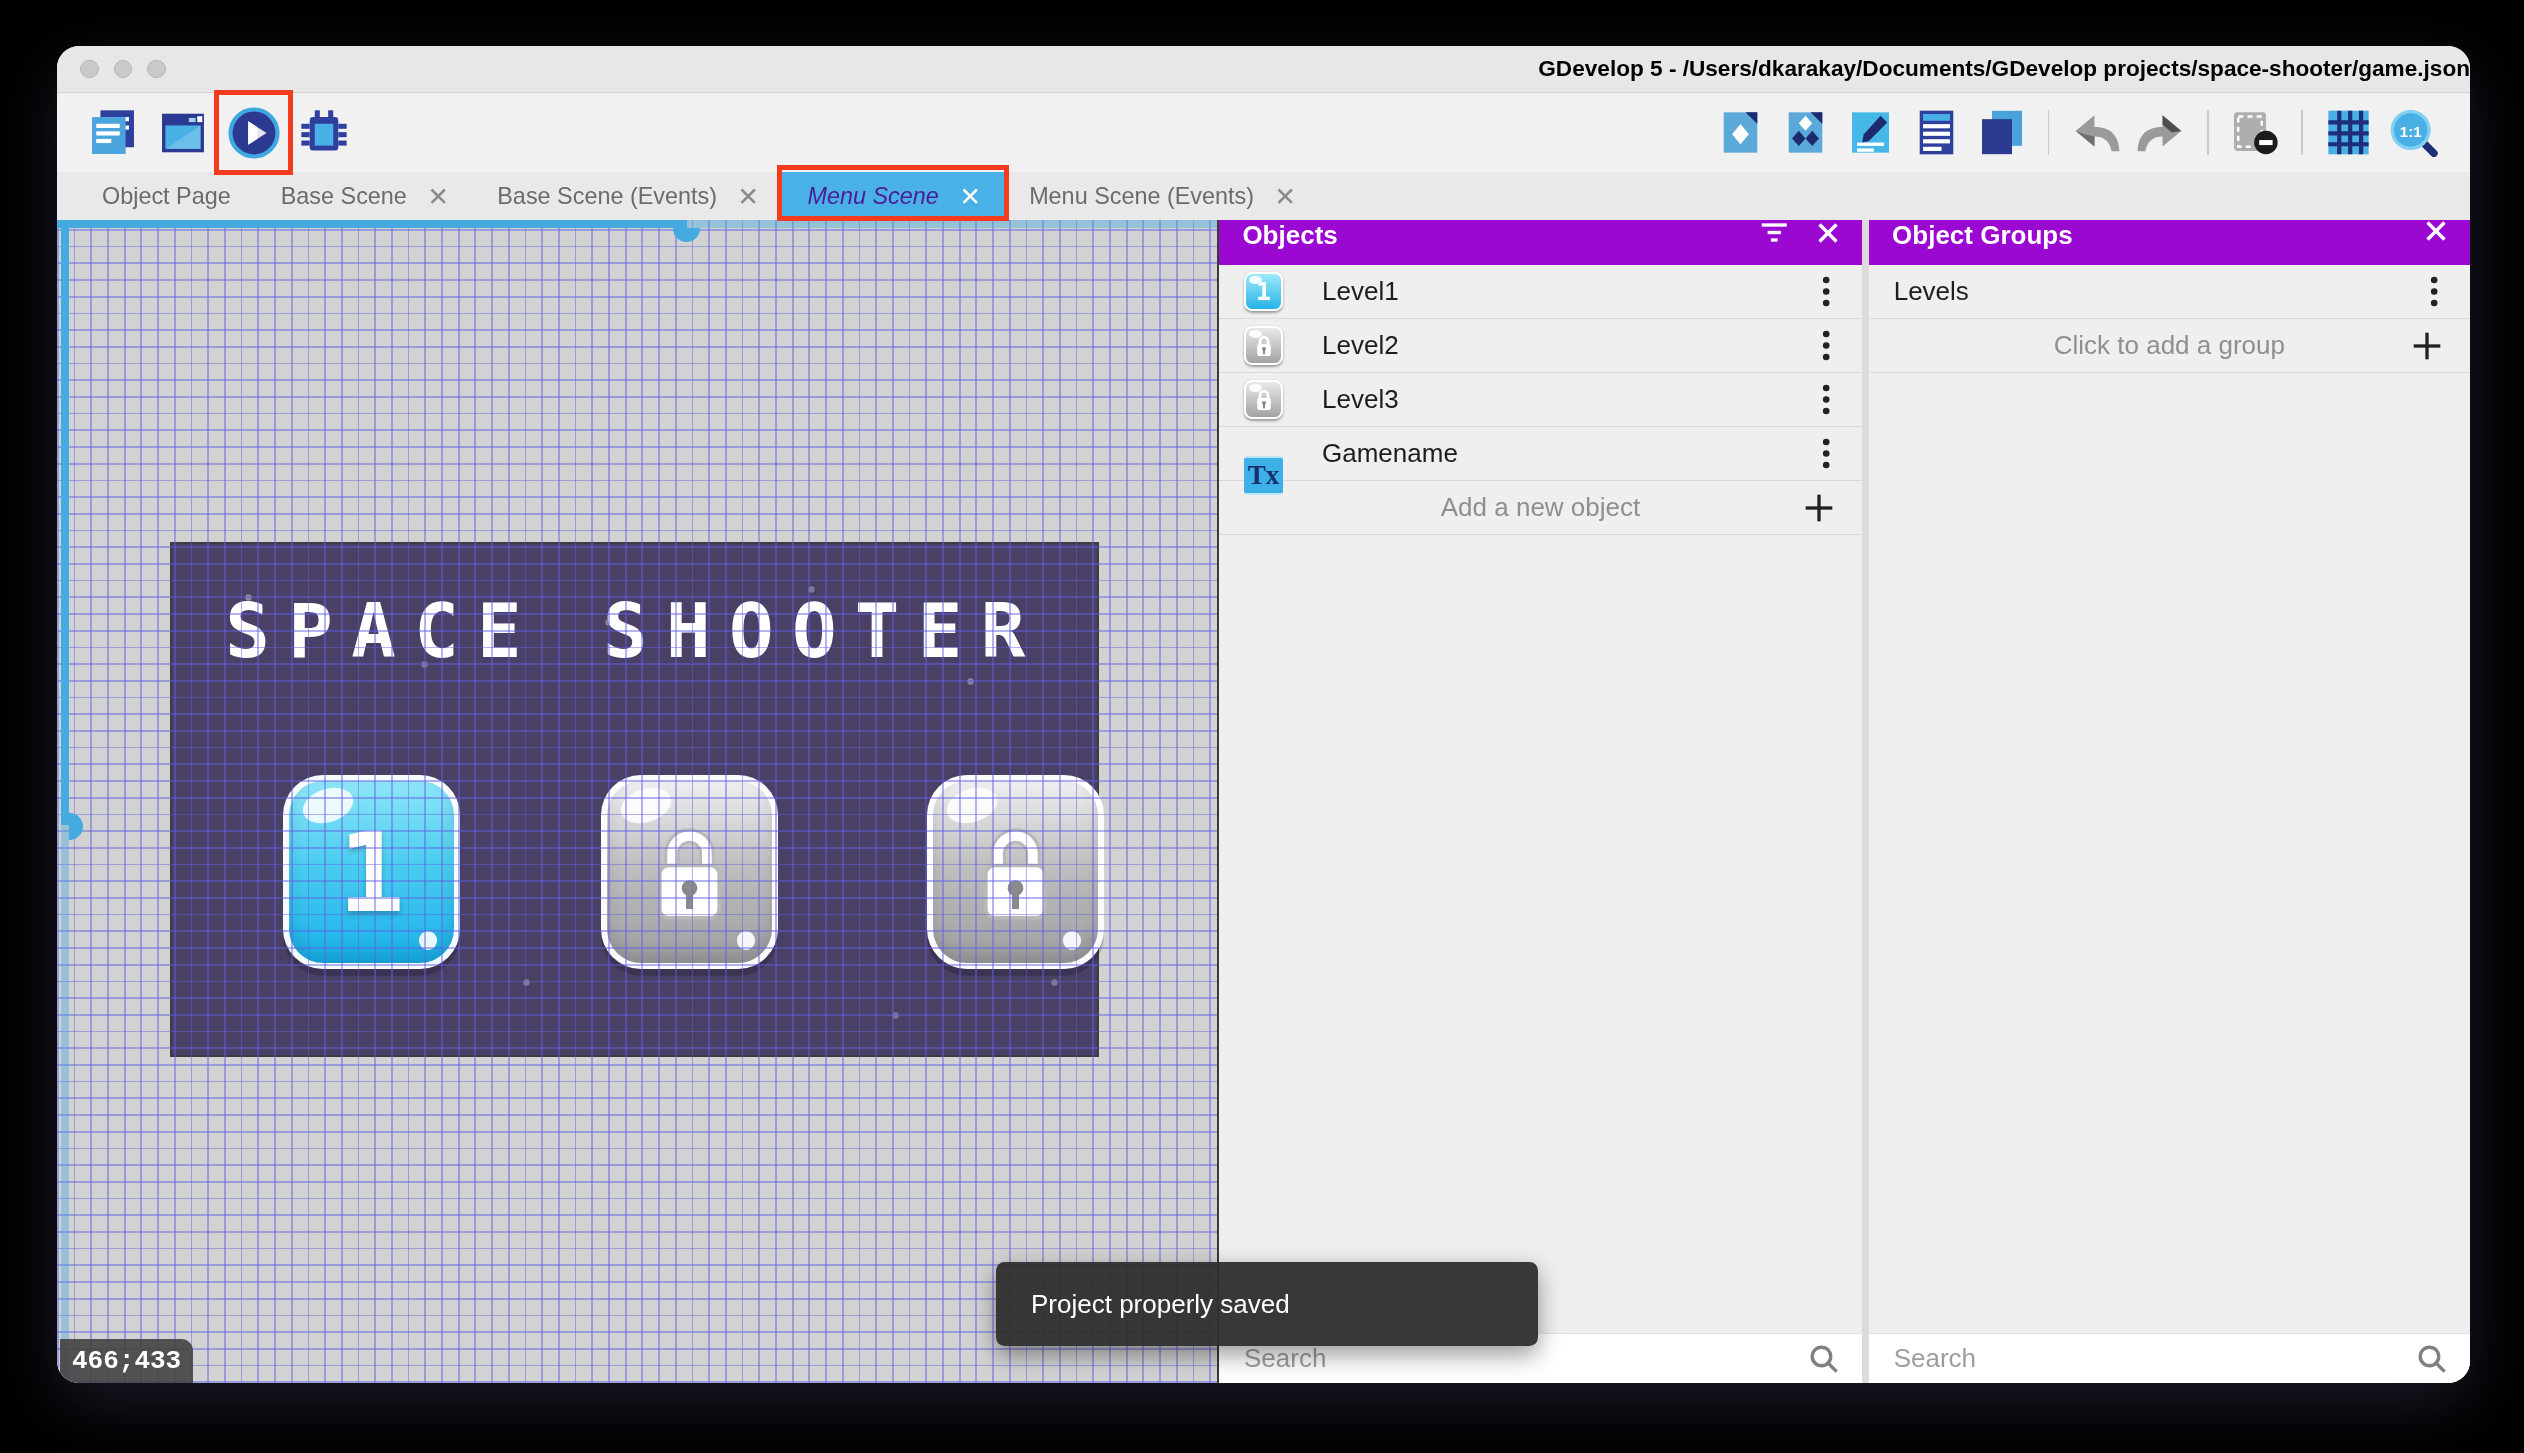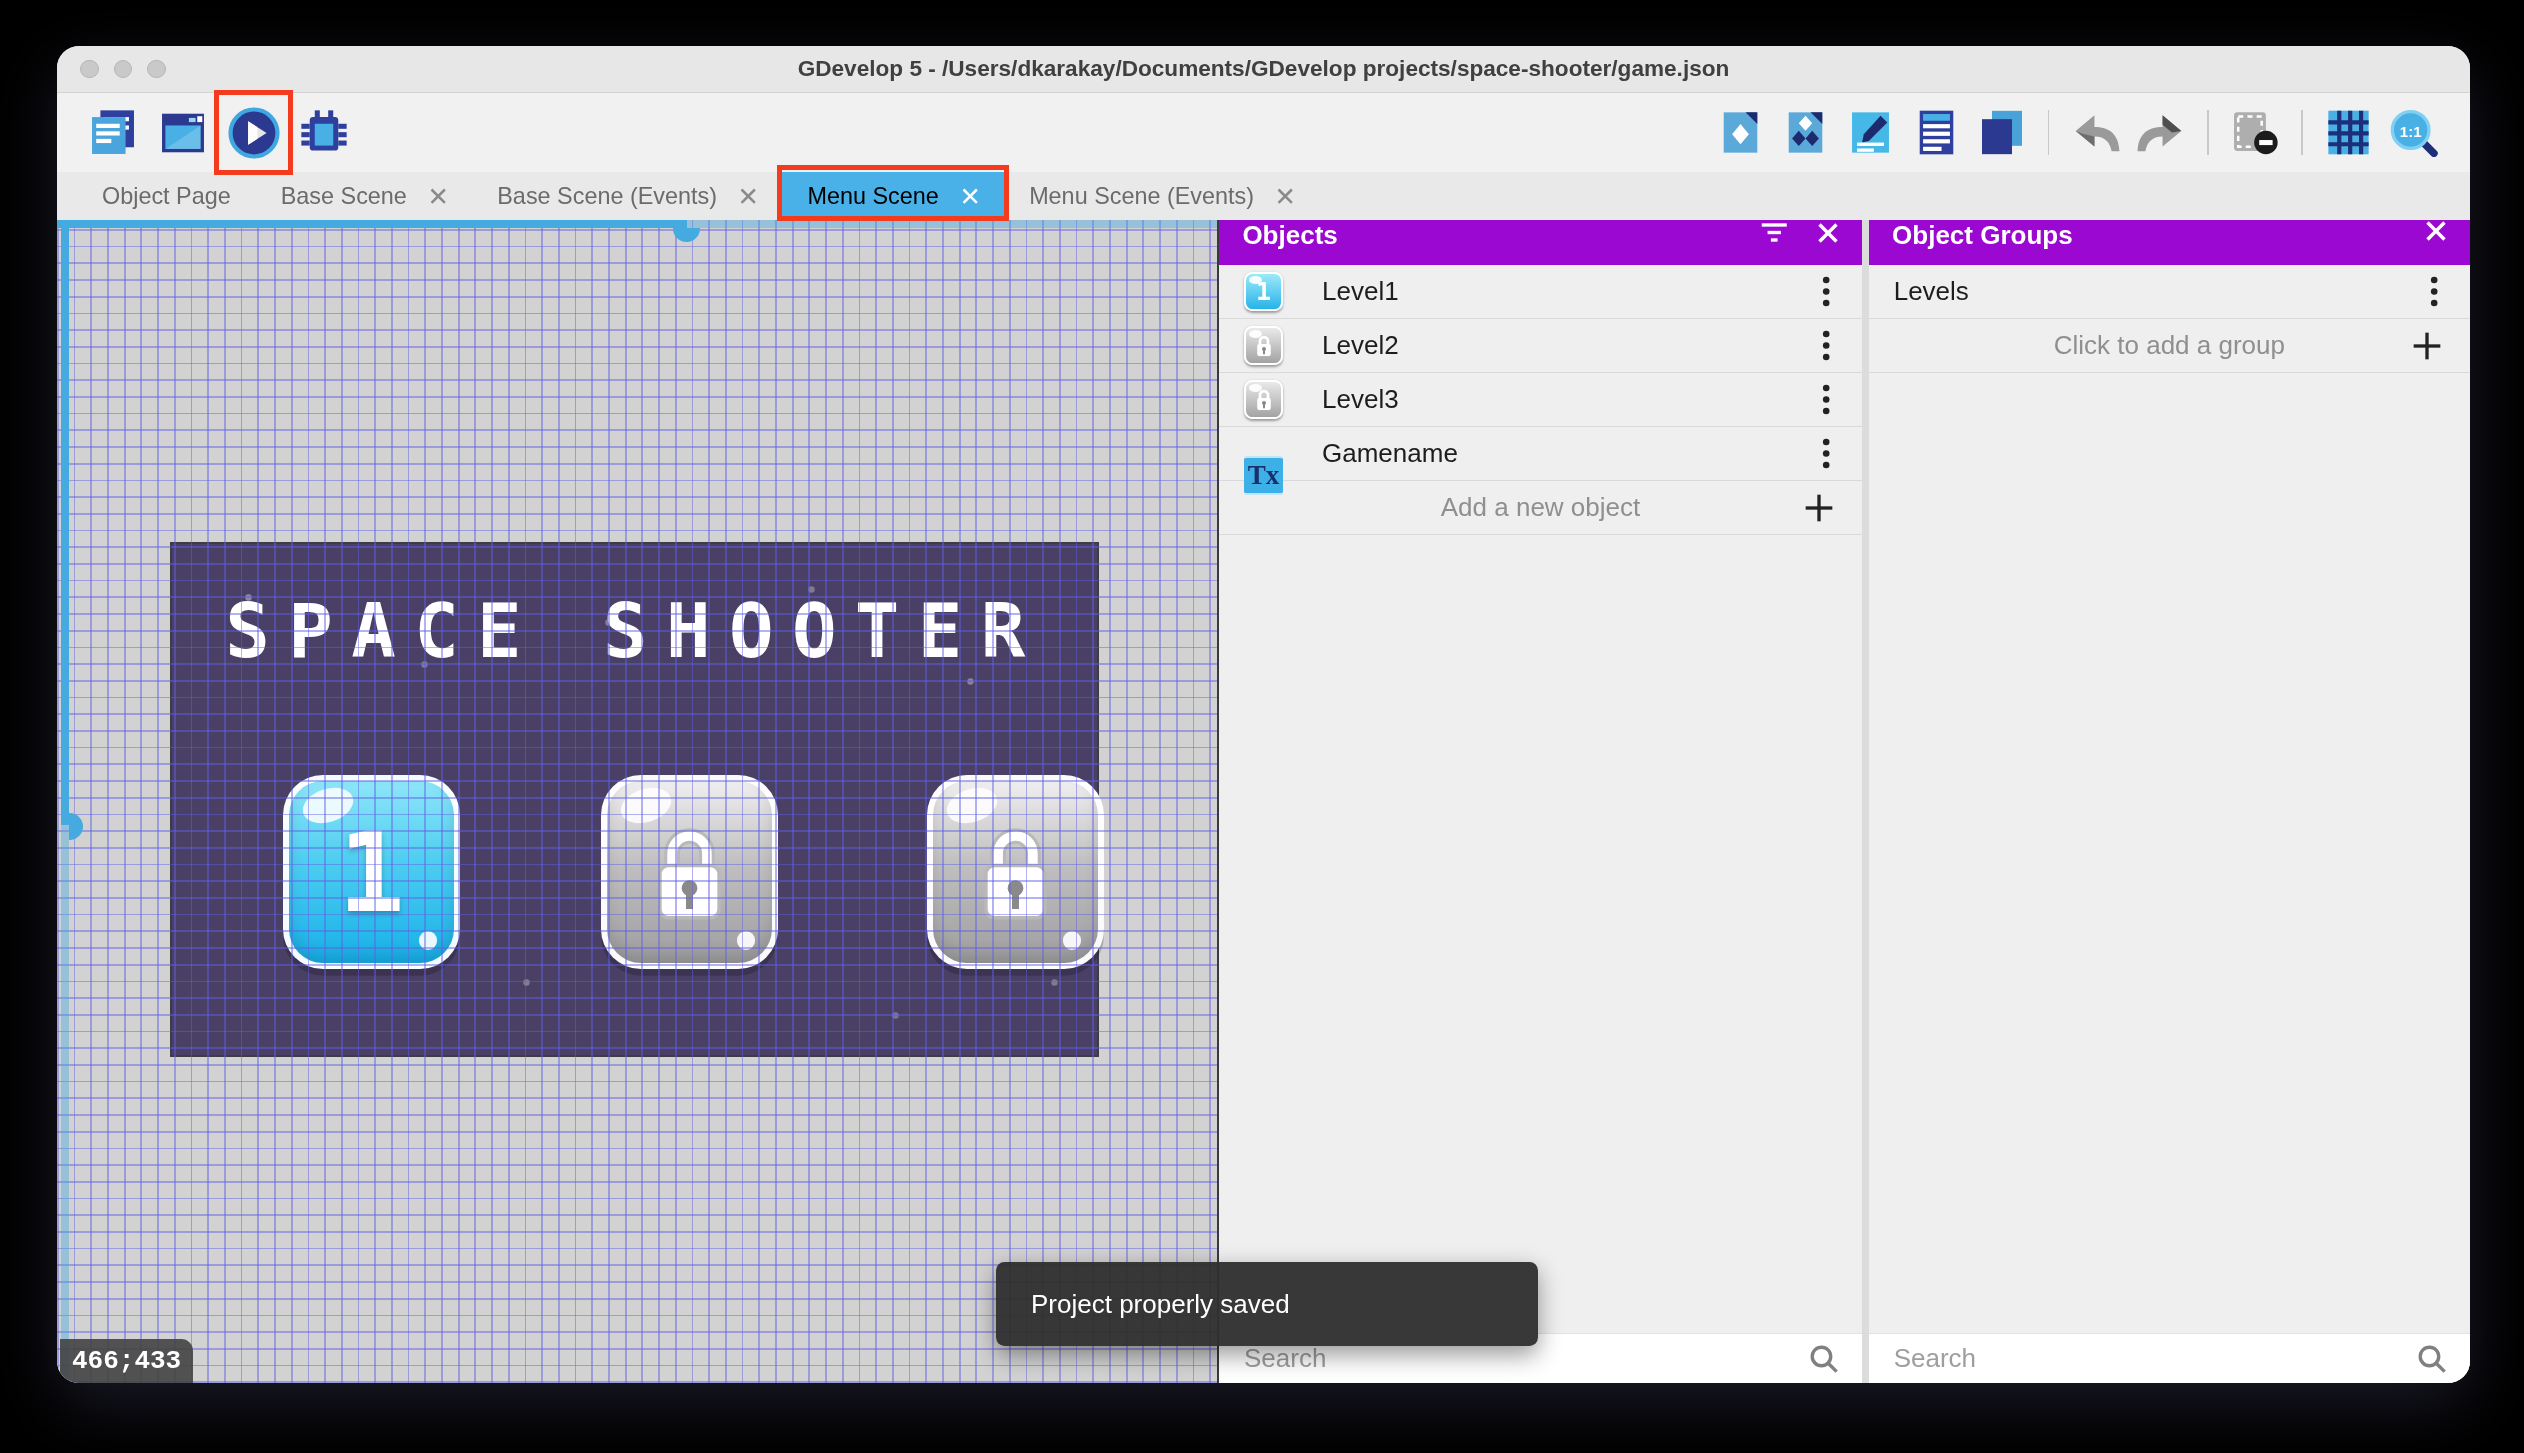--- a/index.html
+++ b/index.html
@@ -7,38 +7,38 @@
 
   .window { position:absolute; left:57px; top:46px; width:2413px; height:1337px;
     background:#efefef; border-radius:22px; overflow:hidden;
     box-shadow:0 21px 67px rgba(40,40,60,.65); display:flex; flex-direction:column; }
 
   
   .titlebar { height:47px; background:#e7e7e7; border-bottom:0.8px solid #d2d2d2;
     display:flex; align-items:center; position:relative; flex:0 0 auto; }
   .lights { display:flex; gap:15px; margin-left:23.4px; }
   .light { width:18.4px; height:18.4px; border-radius:50%; background:#c9c9c9; border:0.8px solid #b6b6b6; }
-  .title-text { position:absolute; left:0; right:0; text-align:center; color:#404040;
+  .title-text { position:absolute; left:0; right:0; text-align:right; color:#000000;
     font-size:22.6px; font-weight:bold; }
 
   
   .toolbar { height:79px; background:#f1f1f1; display:flex; align-items:center;
     padding:0 30px; flex:0 0 auto; }
   .tb-left { display:flex; align-items:center; gap:18.4px; }
   .tb-right { display:flex; align-items:center; gap:13.4px; margin-left:auto; }
   .tb-icon { width:52px; height:52px; display:flex; align-items:center; justify-content:center; position:relative; }
   .tb-div { width:1.7px; height:45px; background:#c9c9c9; margin:0 6.7px; }
   .red-frame { position:absolute; border:5px solid #f43b1d; pointer-events:none; z-index:5; }
   .play-frame { left:-13.4px; top:-16.7px; right:-13.4px; bottom:-16.7px; }
 
   
   .tabbar { height:48px; background:#e9e9e9; display:flex; align-items:stretch; padding-left:20px; flex:0 0 auto; }
   .tab { display:flex; align-items:center; gap:22px; padding:0 25px; color:#6b6b6b;
     font-size:23.4px; position:relative; white-space:nowrap; }
-  .tab.active { background:#49b0e8; color:#000000; }
+  .tab.active { background:#49b0e8; color:#4c1d95;font-style:italic; }
   .tab .tab-frame { left:-5px; top:-7.5px; right:-5px; bottom:-0.8px; }
   .closex { width:18.4px; height:18.4px; stroke:#8a8a8a; stroke-width:3; }
   .tab.active .closex { stroke:#fff; }
 
   
   .content { flex:1; display:flex; min-height:0; }
 
   
   .canvas { width:1162px; position:relative; background:#d2d2d2; overflow:hidden;
     border-right:2.5px solid #3a3a3a; flex:0 0 auto; }

